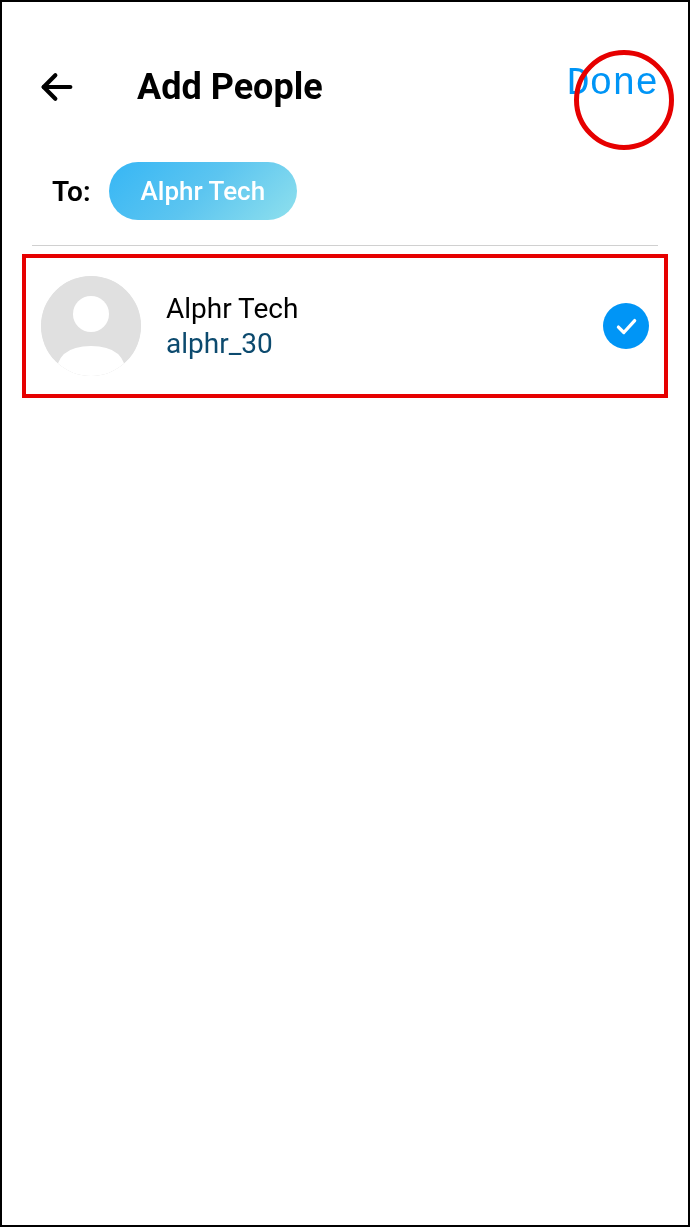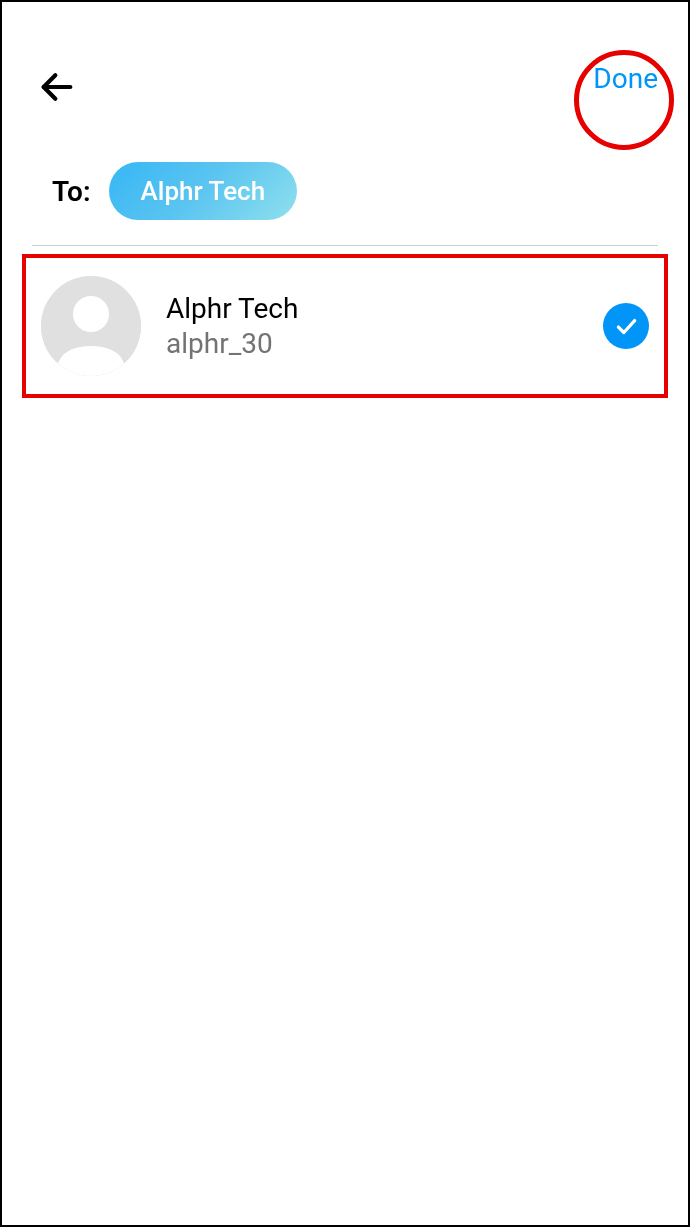--- a/index.html
+++ b/index.html
@@ -43,24 +43,25 @@
       font-size: 36px;
       font-weight: 700;
       color: #000;
       margin-left: 55px;
     }
     
     .done-button {
       position: absolute;
       right: 30px;
       top: 60px;
-      font-size: 28px;
+      font-size: 38px;
       color: #0095f6;
       cursor: pointer;
       font-weight: 400;
+      font-family: Liberation Mono, monospace;
     }
     
     .done-circle {
       position: absolute;
       right: 14px;
       top: 48px;
       width: 100px;
       height: 100px;
       border: 5px solid #e60000;
       border-radius: 50%;
@@ -129,21 +130,21 @@
     }
     
     .user-name {
       font-size: 28px;
       font-weight: 400;
       color: #000;
     }
     
     .user-handle {
       font-size: 28px;
-      color: #737373;
+      color: #0c4a6e;
       margin-top: 2px;
     }
     
     .checkmark {
       width: 46px;
       height: 46px;
       border-radius: 50%;
       background: #0095f6;
       display: flex;
       align-items: center;
@@ -159,20 +160,21 @@
 </head>
 <body>
 
 <div class="header">
   <div class="back-arrow">
     <svg viewBox="0 0 24 24" fill="none" stroke="#000" stroke-width="2.5" stroke-linecap="round" stroke-linejoin="round">
       <line x1="20" y1="12" x2="4" y2="12"></line>
       <polyline points="11 19 4 12 11 5"></polyline>
     </svg>
   </div>
+  <h1 class="page-title">Add People</h1>
   <div class="done-button">Done</div>
   <div class="done-circle"></div>
 </div>
 
 <div class="to-section">
   <span class="to-label">To:</span>
   <span class="chip">Alphr Tech</span>
 </div>
 
 <div class="divider"></div>

